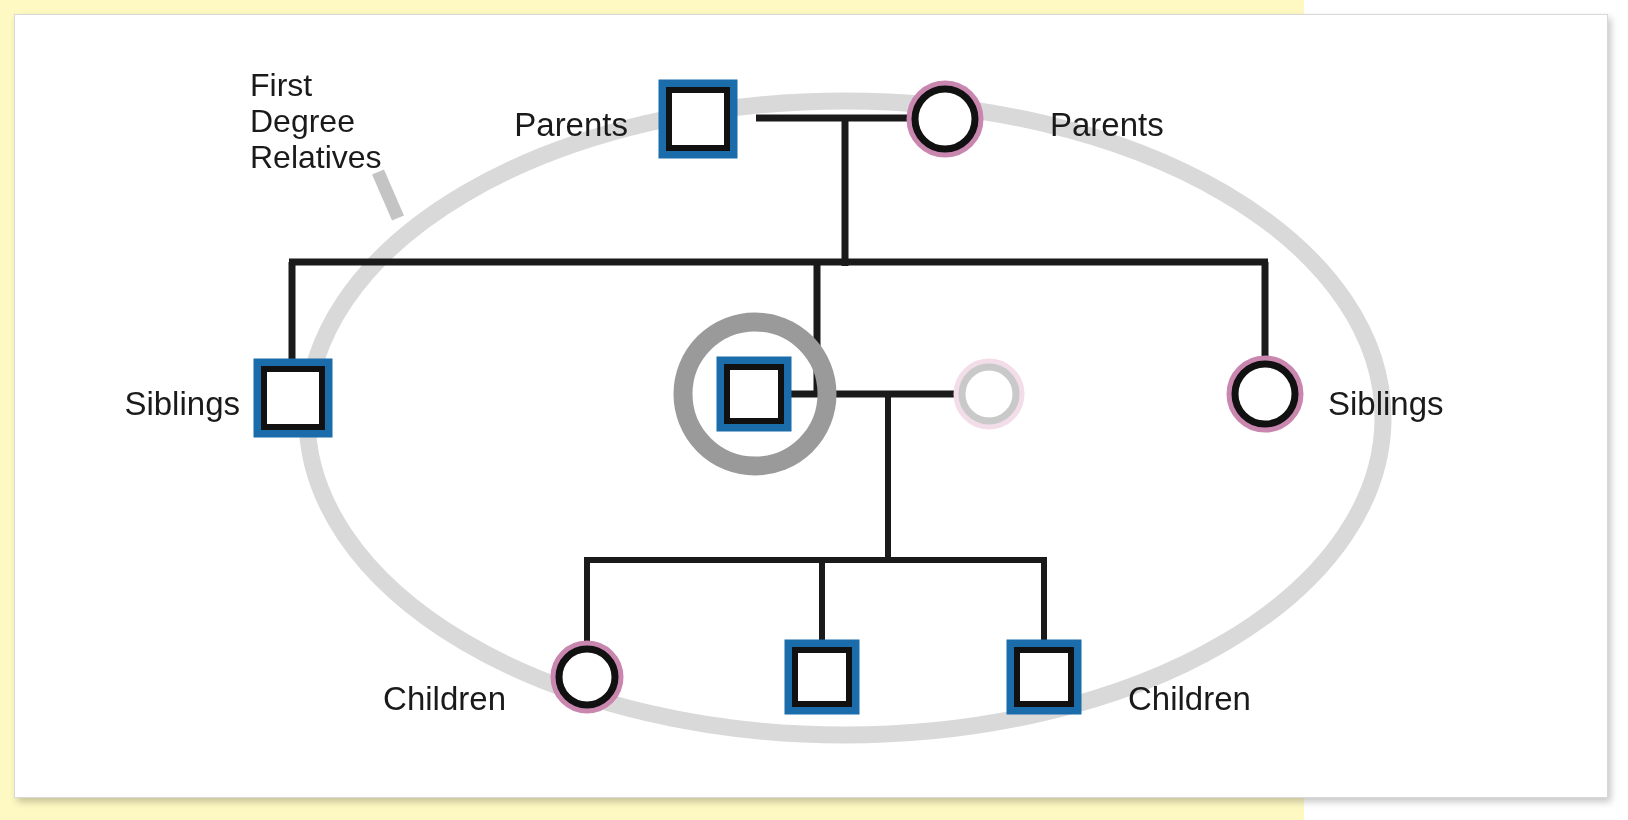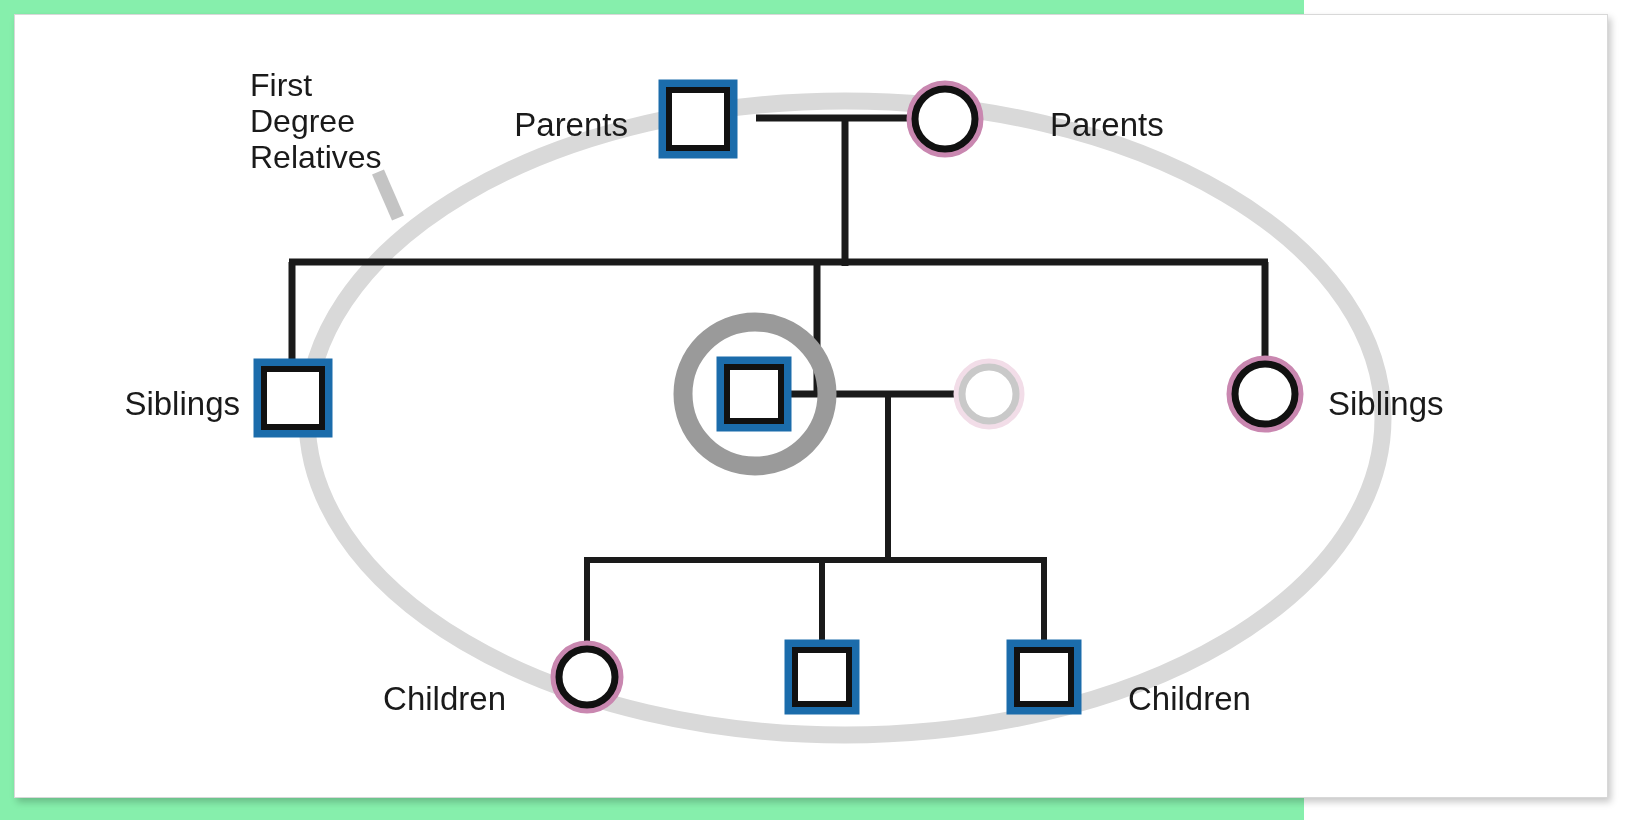--- a/index.html
+++ b/index.html
@@ -10,21 +10,21 @@
     height: 820px;
     overflow: hidden;
   }
   body {
     font-family: "Liberation Sans", sans-serif;
   }
   #canvas {
     position: relative;
     width: 1304px;
     height: 820px;
-    background: #86efac;
+    background: #fef9c3;
   }
   #frame {
     position: absolute;
     left: 14px;
     top: 14px;
     width: 1594px;
     height: 784px;
     background: #ffffff;
     border: 1px solid #d8d8d8;
     box-sizing: border-box;

